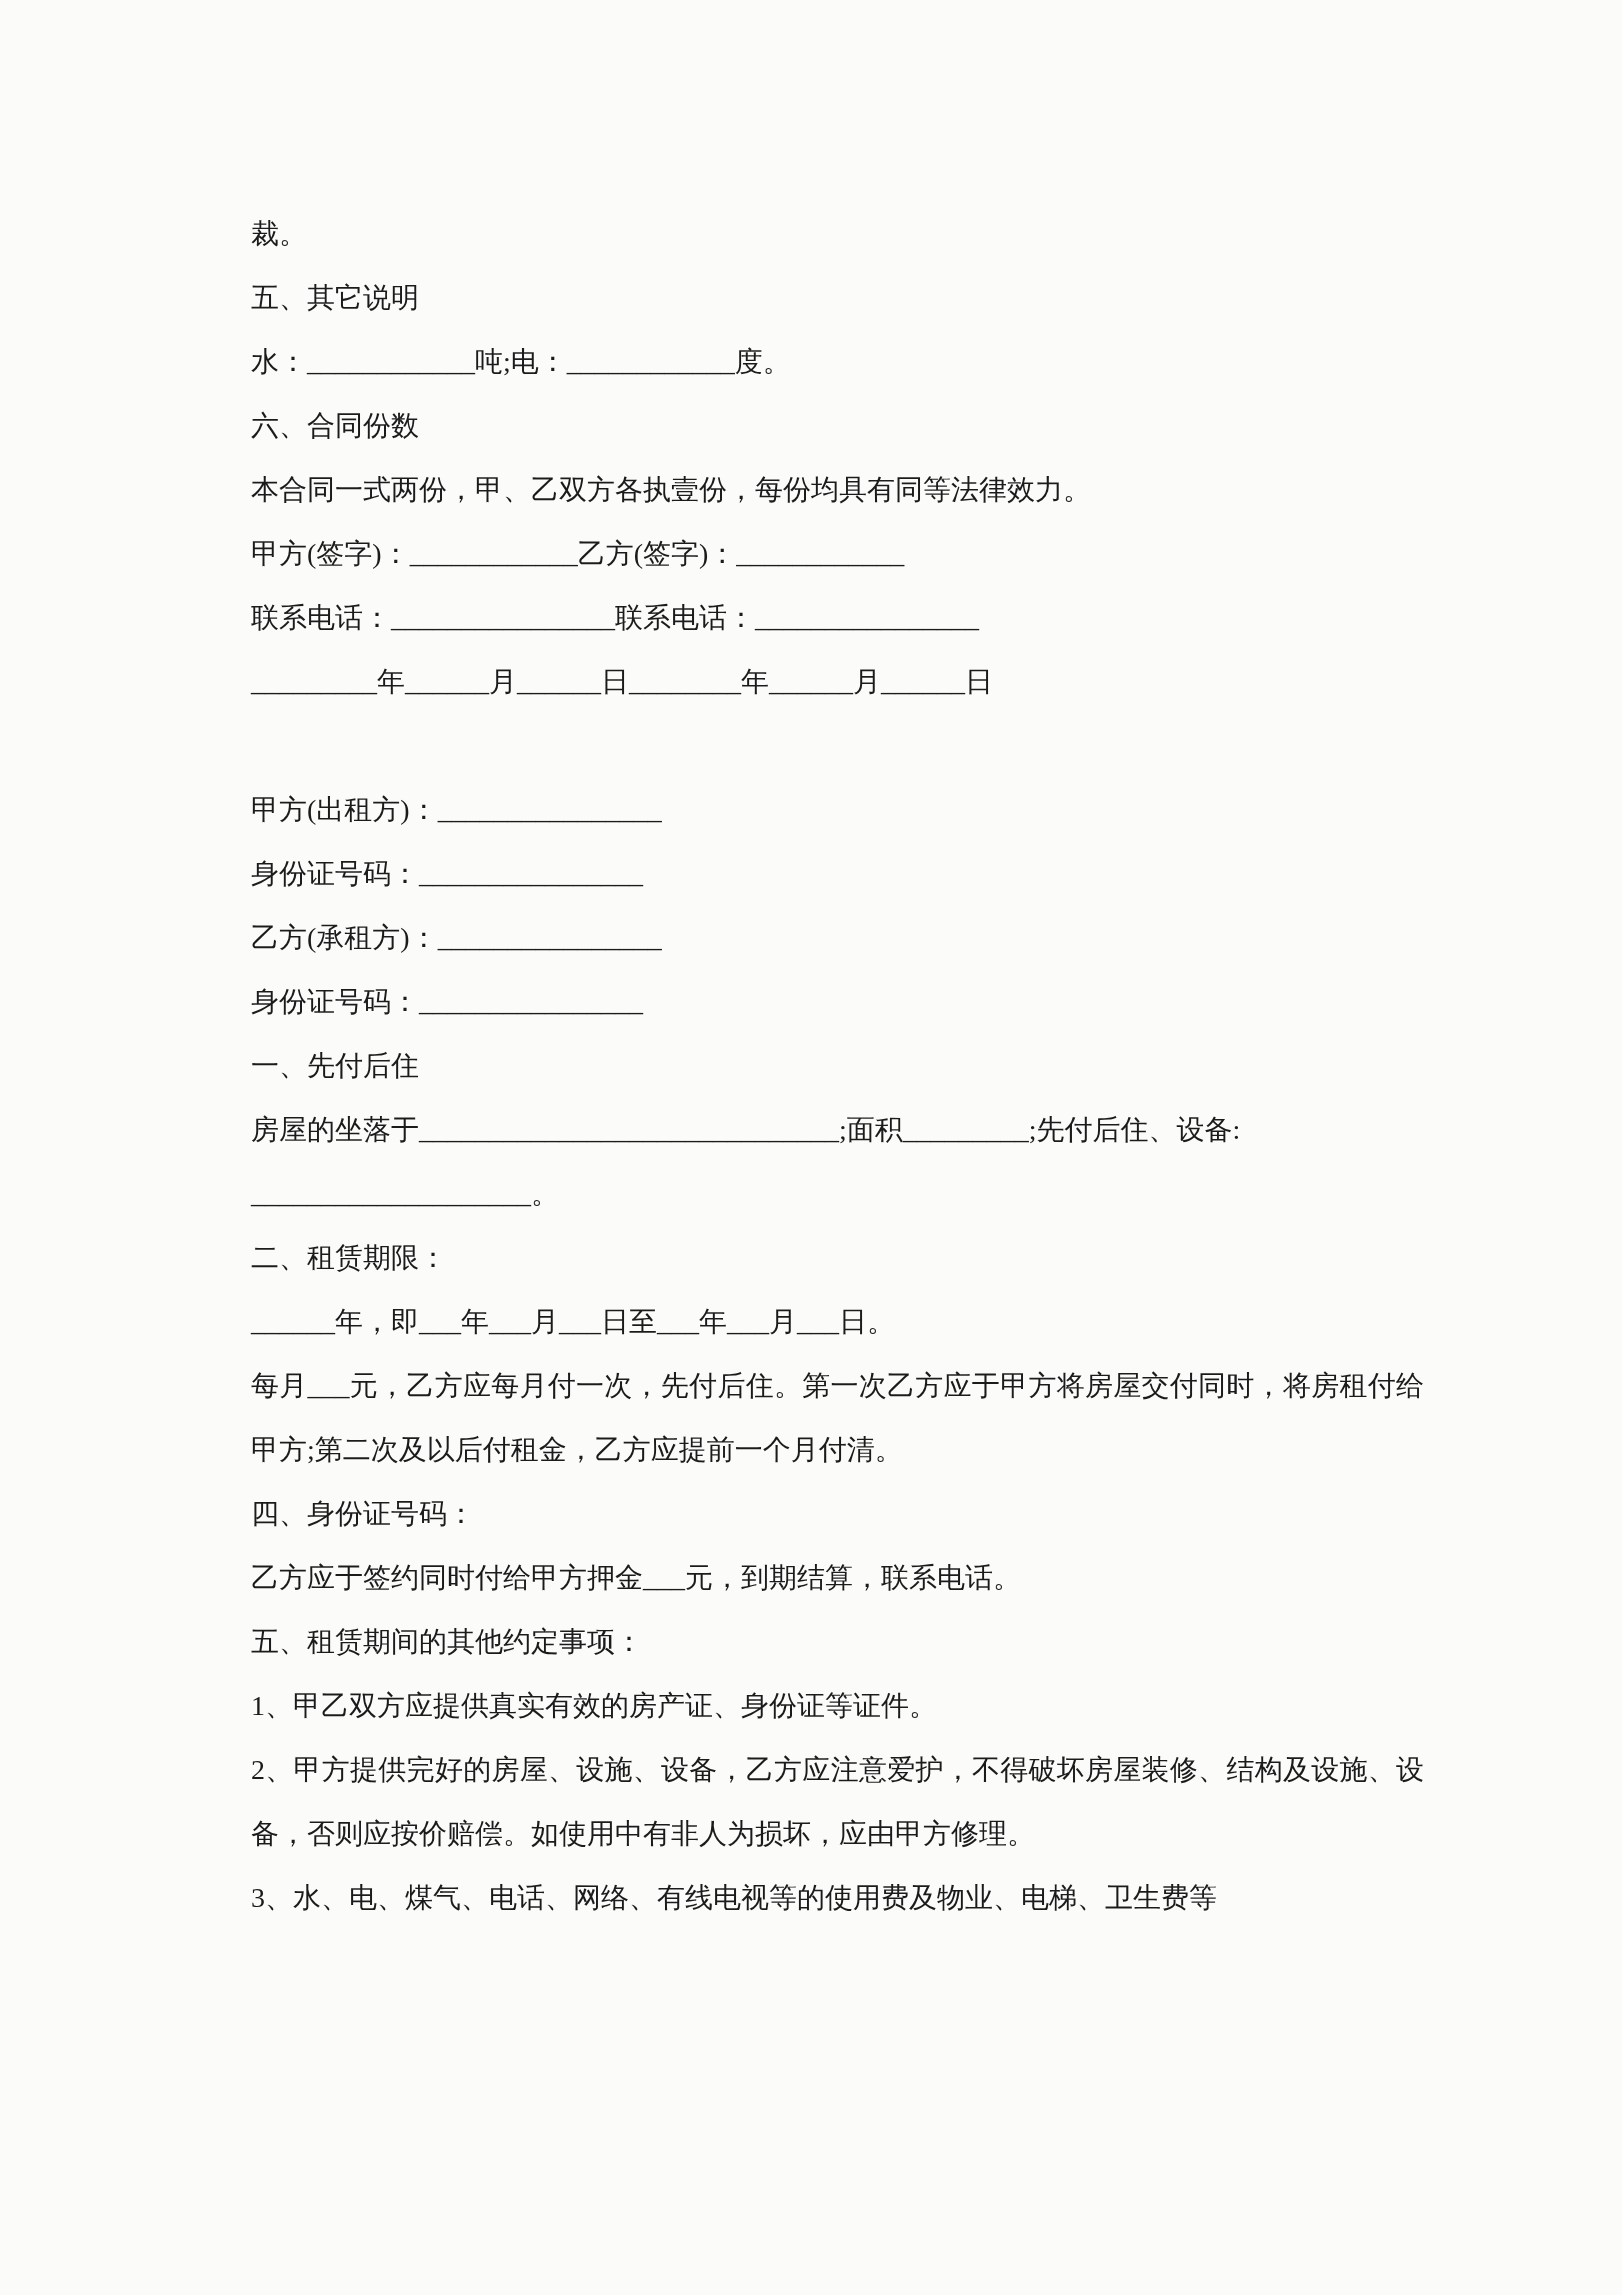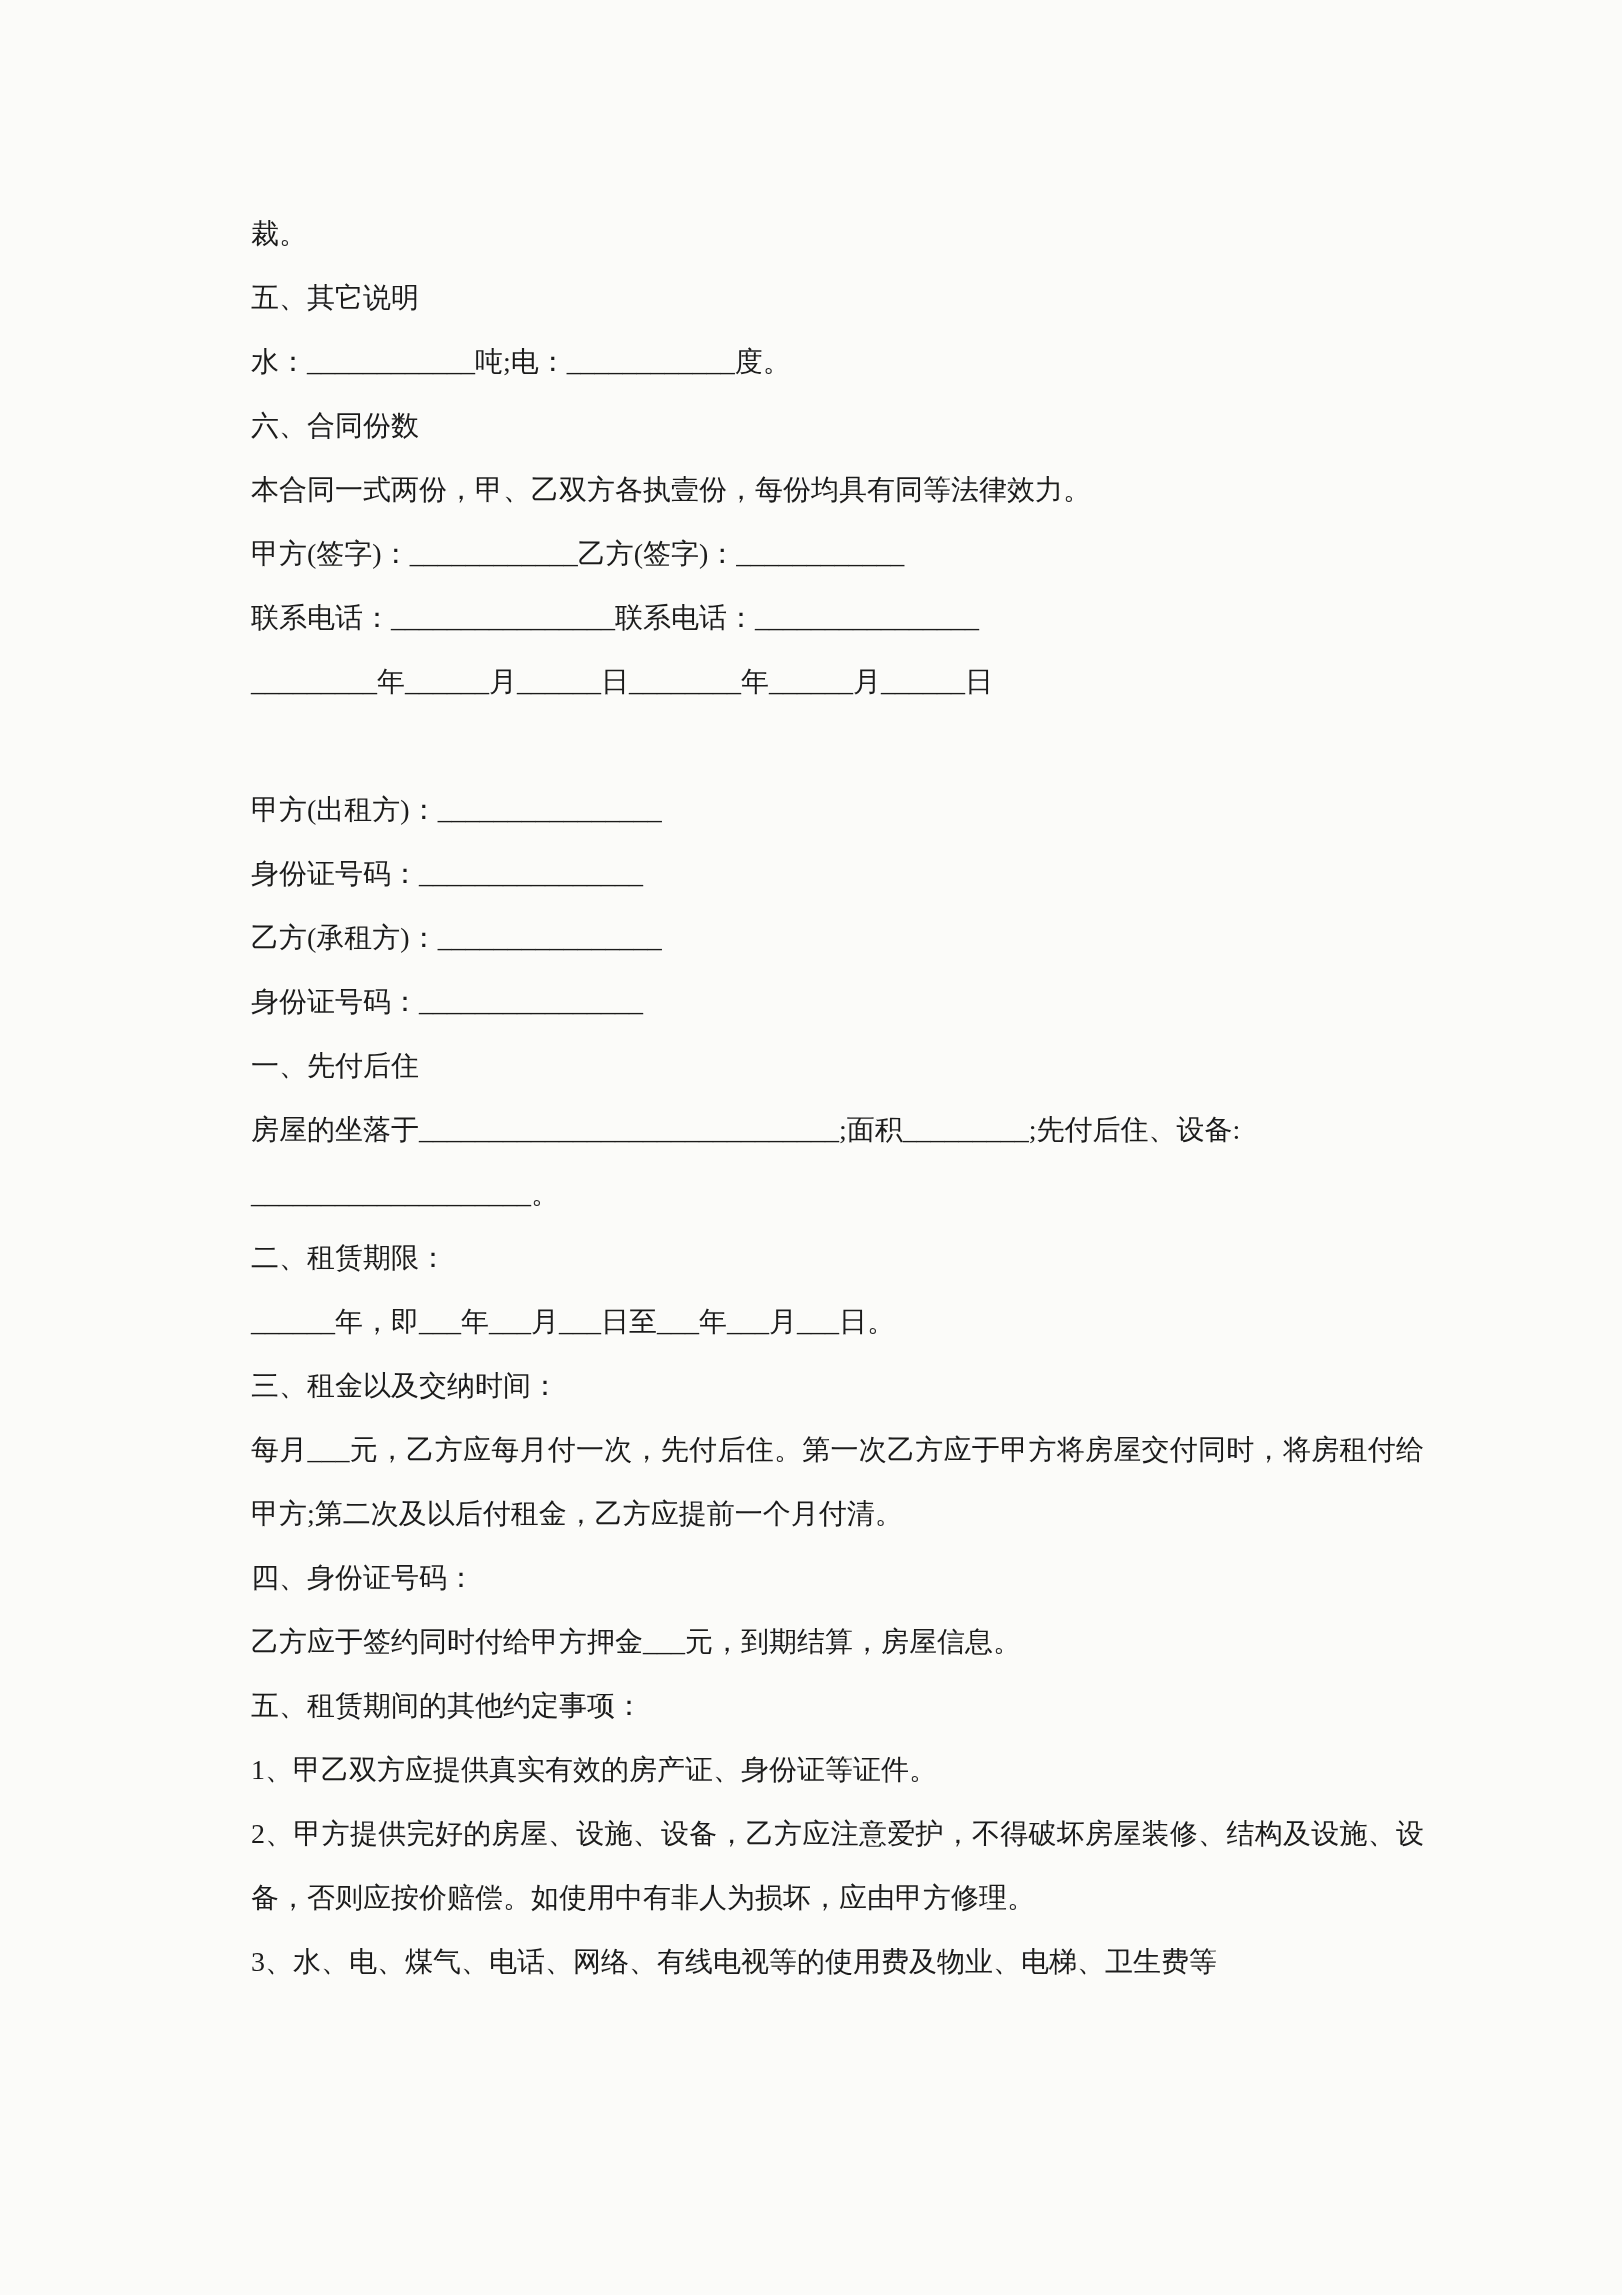--- a/index.html
+++ b/index.html
@@ -53,23 +53,22 @@
     <p class="line blank-line"></p>
     <p class="line">甲方(出租方)：________________</p>
     <p class="line">身份证号码：________________</p>
     <p class="line">乙方(承租方)：________________</p>
     <p class="line">身份证号码：________________</p>
     <p class="line">一、先付后住</p>
     <p class="line">房屋的坐落于______________________________;面积_________;先付后住、设备:</p>
     <p class="line">____________________。</p>
     <p class="line">二、租赁期限：</p>
     <p class="line">______年，即___年___月___日至___年___月___日。</p>
-    <p class="line">三、租金以及交纳时间：</p>
     <p class="line">每月___元，乙方应每月付一次，先付后住。第一次乙方应于甲方将房屋交付同时，将房租付给甲方;第二次及以后付租金，乙方应提前一个月付清。</p>
     <p class="line">四、身份证号码：</p>
-    <p class="line">乙方应于签约同时付给甲方押金___元，到期结算，房屋信息。</p>
+    <p class="line">乙方应于签约同时付给甲方押金___元，到期结算，联系电话。</p>
     <p class="line">五、租赁期间的其他约定事项：</p>
     <p class="line">1、甲乙双方应提供真实有效的房产证、身份证等证件。</p>
     <p class="line">2、甲方提供完好的房屋、设施、设备，乙方应注意爱护，不得破坏房屋装修、结构及设施、设备，否则应按价赔偿。如使用中有非人为损坏，应由甲方修理。</p>
     <p class="line">3、水、电、煤气、电话、网络、有线电视等的使用费及物业、电梯、卫生费等</p>
   </div>
 </div>
 
 
 </body></html>

